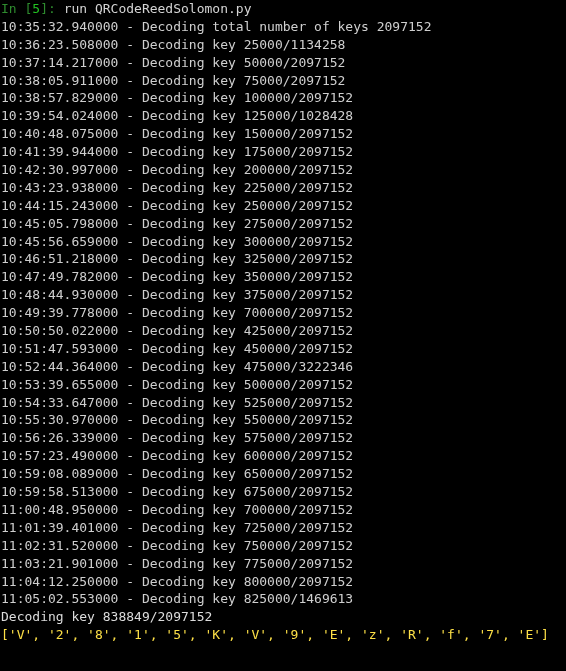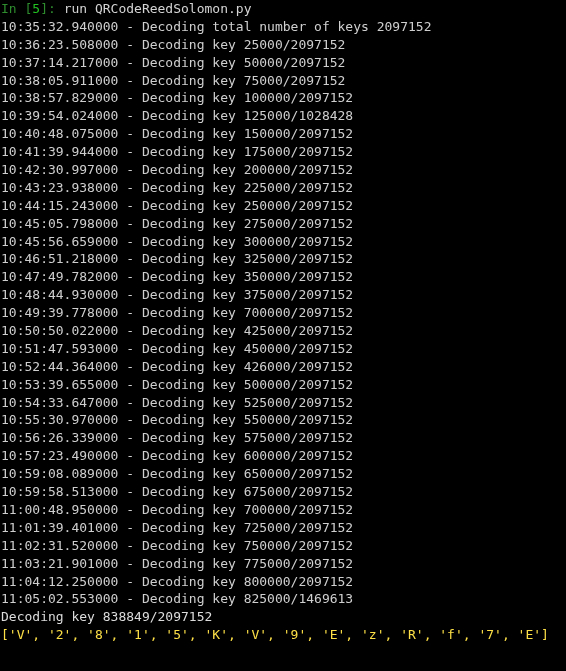--- a/index.html
+++ b/index.html
@@ -60,39 +60,39 @@
 </style>
 </head>
 <body>
 
 <div id="terminal">
 
   <div class="prompt-line"><span class="prompt-in">In [</span><span class="prompt-count">5</span><span class="prompt-in">]:</span><span class="prompt-cmd"> <span>run QRCodeReedSolomon.py</span></span></div>
 
   <div id="log-container">
       <div class="line log-line">10:35:32.940000 - Decoding total number of keys 2097152</div>
-      <div class="line log-line">10:36:23.508000 - Decoding key 25000/2097152</div>
+      <div class="line log-line">10:36:23.508000 - Decoding key 25000/1134258</div>
       <div class="line log-line">10:37:14.217000 - Decoding key 50000/2097152</div>
       <div class="line log-line">10:38:05.911000 - Decoding key 75000/2097152</div>
       <div class="line log-line">10:38:57.829000 - Decoding key 100000/2097152</div>
       <div class="line log-line">10:39:54.024000 - Decoding key 125000/1028428</div>
       <div class="line log-line">10:40:48.075000 - Decoding key 150000/2097152</div>
       <div class="line log-line">10:41:39.944000 - Decoding key 175000/2097152</div>
       <div class="line log-line">10:42:30.997000 - Decoding key 200000/2097152</div>
       <div class="line log-line">10:43:23.938000 - Decoding key 225000/2097152</div>
       <div class="line log-line">10:44:15.243000 - Decoding key 250000/2097152</div>
       <div class="line log-line">10:45:05.798000 - Decoding key 275000/2097152</div>
       <div class="line log-line">10:45:56.659000 - Decoding key 300000/2097152</div>
       <div class="line log-line">10:46:51.218000 - Decoding key 325000/2097152</div>
       <div class="line log-line">10:47:49.782000 - Decoding key 350000/2097152</div>
       <div class="line log-line">10:48:44.930000 - Decoding key 375000/2097152</div>
       <div class="line log-line">10:49:39.778000 - Decoding key 700000/2097152</div>
       <div class="line log-line">10:50:50.022000 - Decoding key 425000/2097152</div>
       <div class="line log-line">10:51:47.593000 - Decoding key 450000/2097152</div>
-      <div class="line log-line">10:52:44.364000 - Decoding key 426000/2097152</div>
+      <div class="line log-line">10:52:44.364000 - Decoding key 475000/3222346</div>
       <div class="line log-line">10:53:39.655000 - Decoding key 500000/2097152</div>
       <div class="line log-line">10:54:33.647000 - Decoding key 525000/2097152</div>
       <div class="line log-line">10:55:30.970000 - Decoding key 550000/2097152</div>
       <div class="line log-line">10:56:26.339000 - Decoding key 575000/2097152</div>
       <div class="line log-line">10:57:23.490000 - Decoding key 600000/2097152</div>
       <div class="line log-line">10:59:08.089000 - Decoding key 650000/2097152</div>
       <div class="line log-line">10:59:58.513000 - Decoding key 675000/2097152</div>
       <div class="line log-line">11:00:48.950000 - Decoding key 700000/2097152</div>
       <div class="line log-line">11:01:39.401000 - Decoding key 725000/2097152</div>
       <div class="line log-line">11:02:31.520000 - Decoding key 750000/2097152</div>

